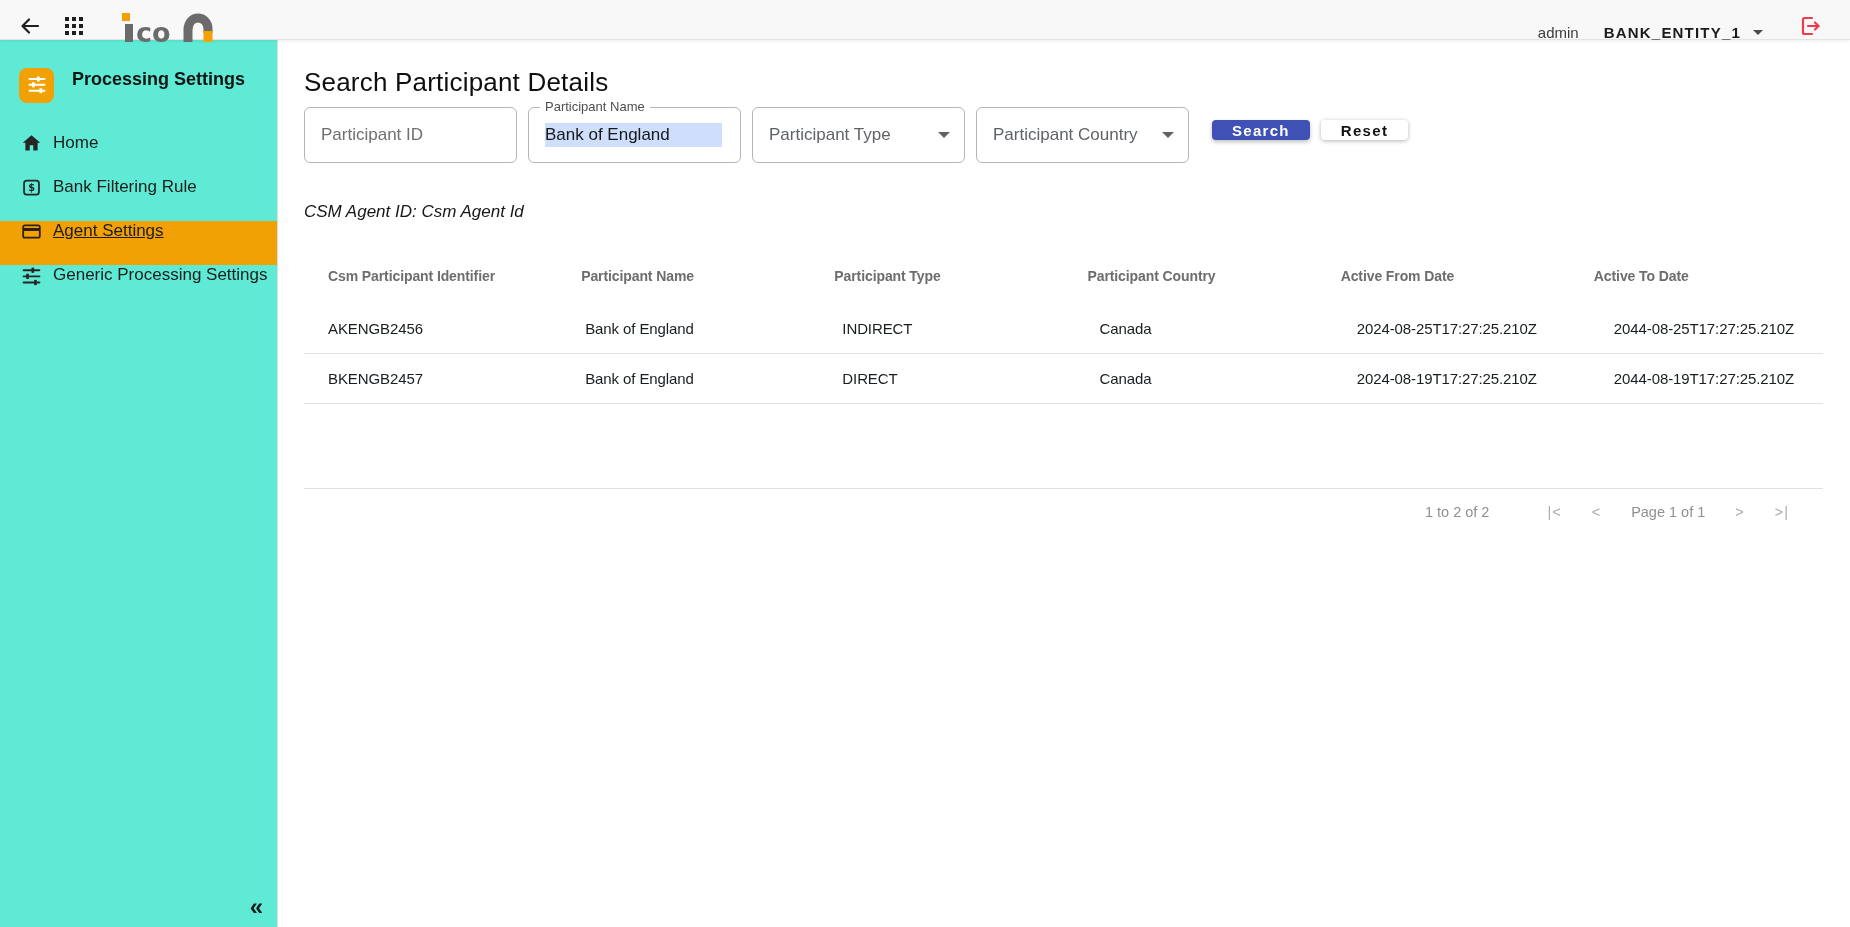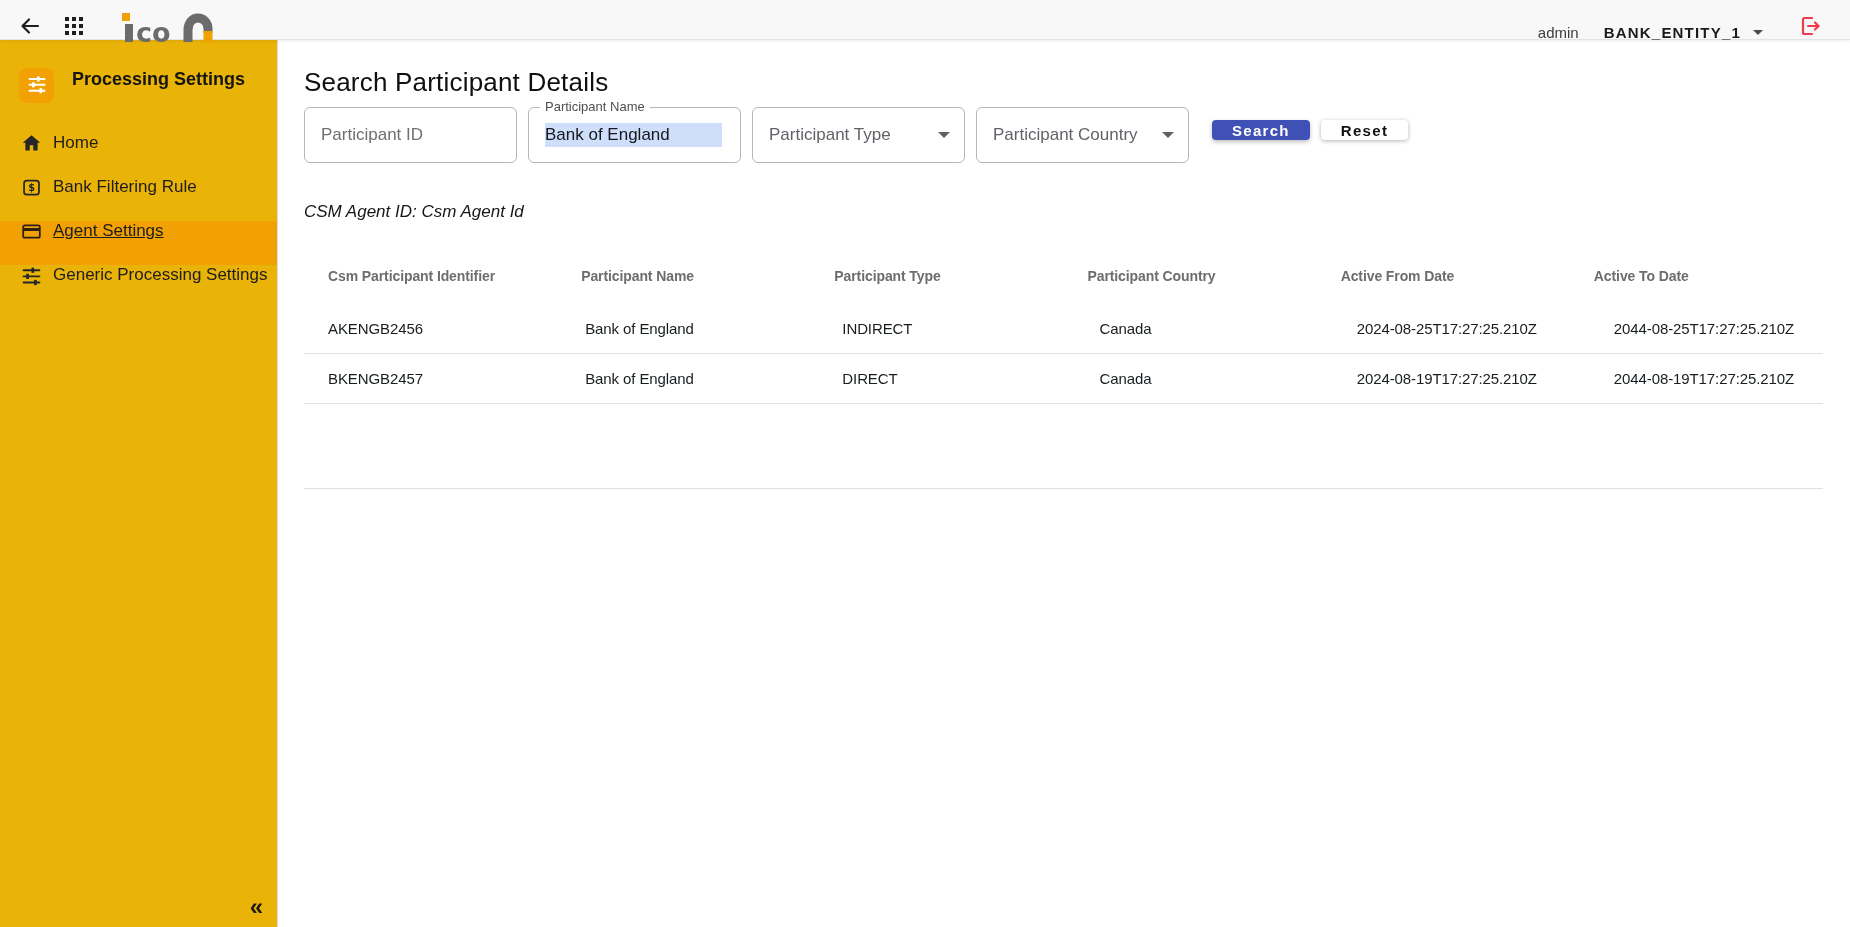--- a/index.html
+++ b/index.html
@@ -37,21 +37,21 @@
     border-top: 5px solid #4a4a4a;
   }
   .logout-btn { margin-left: 10px; }
 
   
   .shell { display: flex; height: 887px; }
 
   
   .sidebar {
     width: 278px;
-    background: #eab308;
+    background: #5eead4;
     border-right: 1px solid #dcdcdc;
     position: relative;
     flex: none;
   }
   .sidebar-header { display: flex; align-items: flex-start; gap: 18px; padding: 28px 0 0 19px; }
   .badge {
     width: 35px; height: 35px;
     background: #F2A104;
     border-radius: 8px;
     display: flex; align-items: center; justify-content: center;
@@ -346,14 +346,22 @@
         <div class="cell">Bank of England</div>
         <div class="cell">DIRECT</div>
         <div class="cell">Canada</div>
         <div class="cell">2024-08-19T17:27:25.210Z</div>
         <div class="cell">2044-08-19T17:27:25.210Z</div>
       </div>
 
       <div class="grid-spacer"></div>
     </div>
 
+    <div class="pagination">
+      <span class="pg-summary">1 to 2 of 2</span>
+      <button class="pg-btn">|&lt;</button>
+      <button class="pg-btn">&lt;</button>
+      <span>Page 1 of 1</span>
+      <button class="pg-btn">&gt;</button>
+      <button class="pg-btn">&gt;|</button>
+    </div>
   </main>
 </div>
 
 </body></html>

